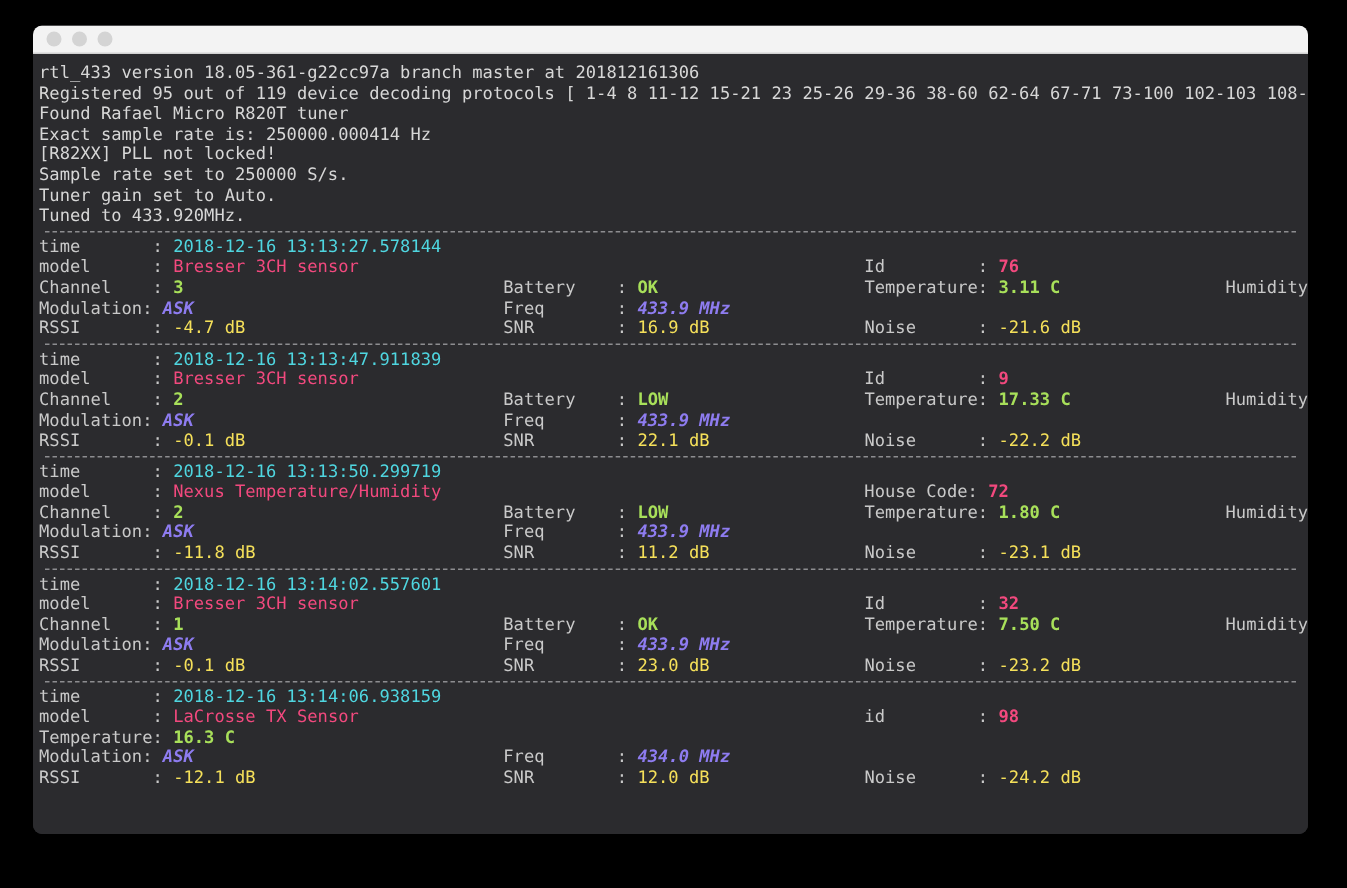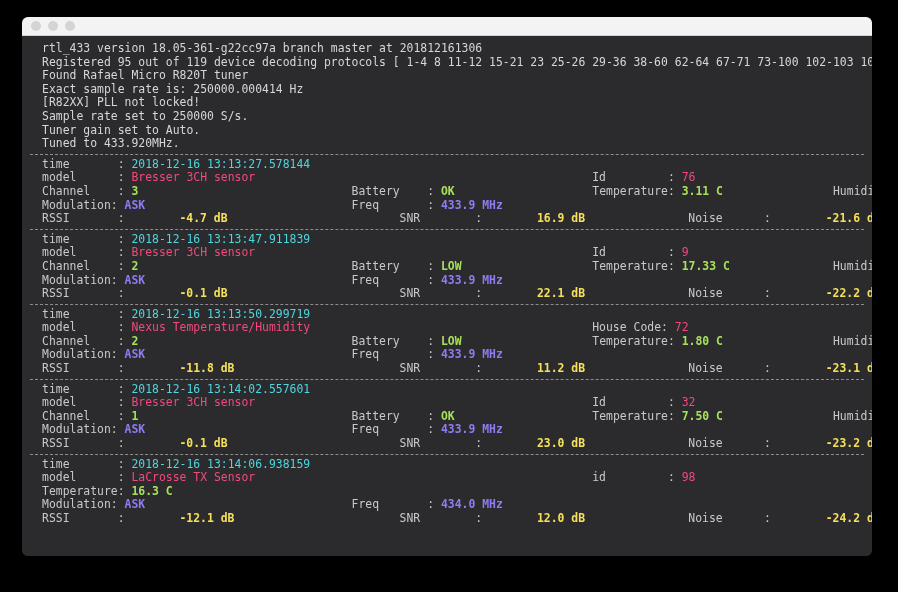--- a/index.html
+++ b/index.html
@@ -50,40 +50,40 @@
     box-sizing: border-box;
     font-family: "DejaVu Sans Mono", monospace;
     font-size: 11.4px;
     line-height: 13.6px;
     color: #c9c9c9;
     white-space: pre;
     letter-spacing: 0.02px;
   }
 
   .line {
-    padding-left: 20px;
+    padding-left: 4px;
     height: 13.6px;
     white-space: pre;
   }
 
   .sep {
     margin: 3px 8px 3px 8px;
     height: 0;
     border-top: 1px dashed #8d8d90;
   }
 
   
   .lbl   { color: #c9c9c9; }
   .hdr   { color: #d7d7d7; }
   .time  { color: #4fd6e0; font-weight: normal; }
   .model { color: #f2497e; font-weight: normal; }
-  .id    { color: #f2497e; font-weight: normal; }
+  .id    { color: #f2497e; font-weight: bold; }
   .grn   { color: #a8e05a; font-weight: bold; }
-  .yel   { color: #f5e05a; font-weight: bold; margin-left: 48px; }
-  .vio   { color: #8e7cf0; font-weight: bold; }
+  .yel   { color: #f5e05a; font-weight: normal; }
+  .vio   { color: #8e7cf0; font-weight: bold; font-style: italic; }
 </style>
 </head>
 <body>
 
 <div id="window">
 
   <div id="titlebar">
     <div class="dot"></div>
     <div class="dot"></div>
     <div class="dot"></div>

